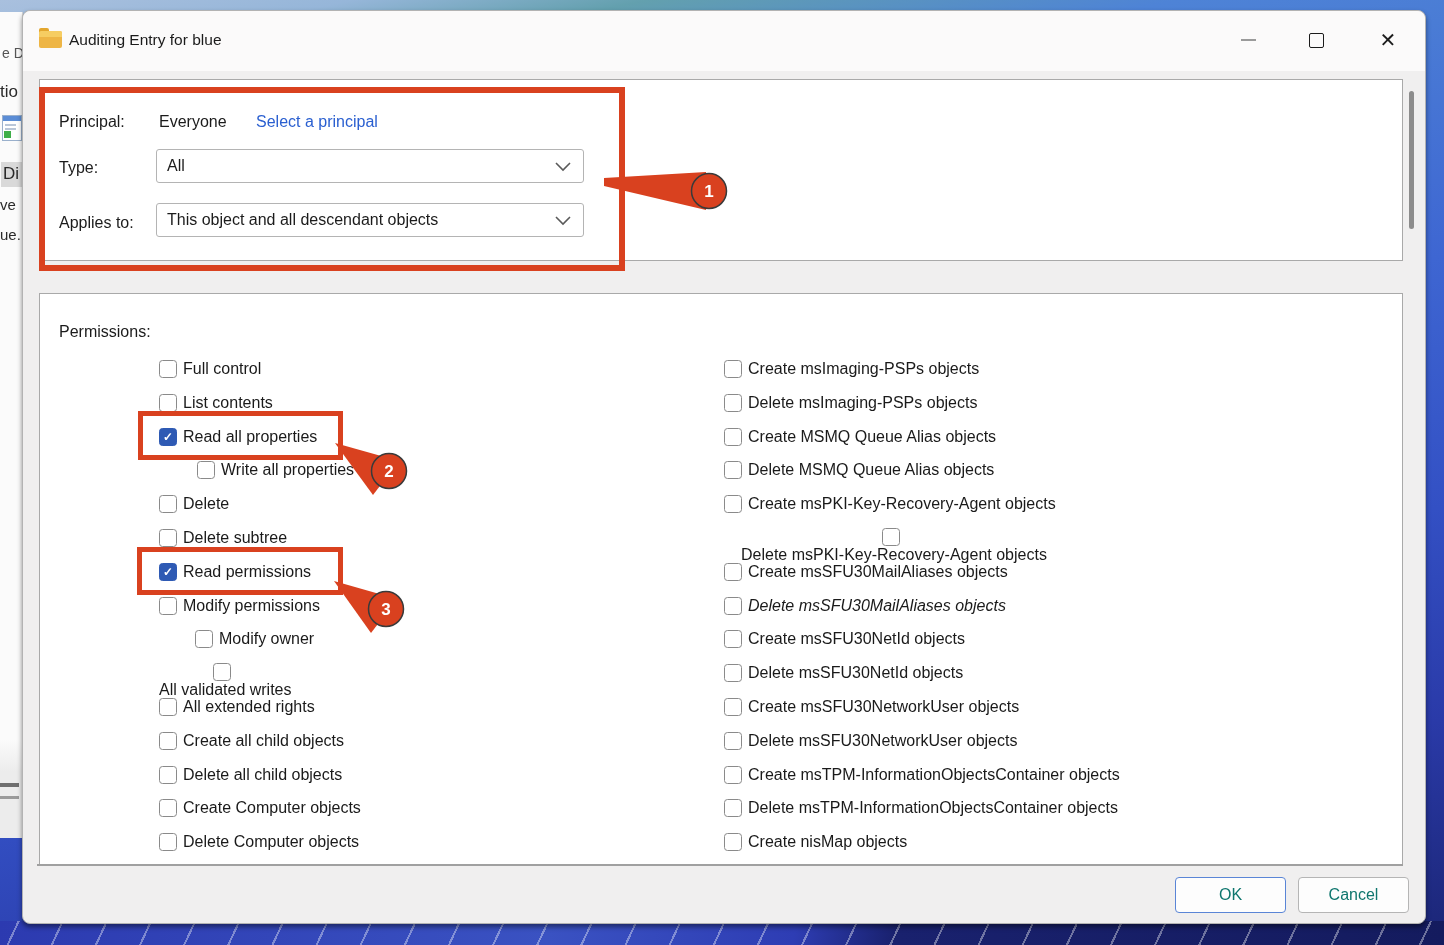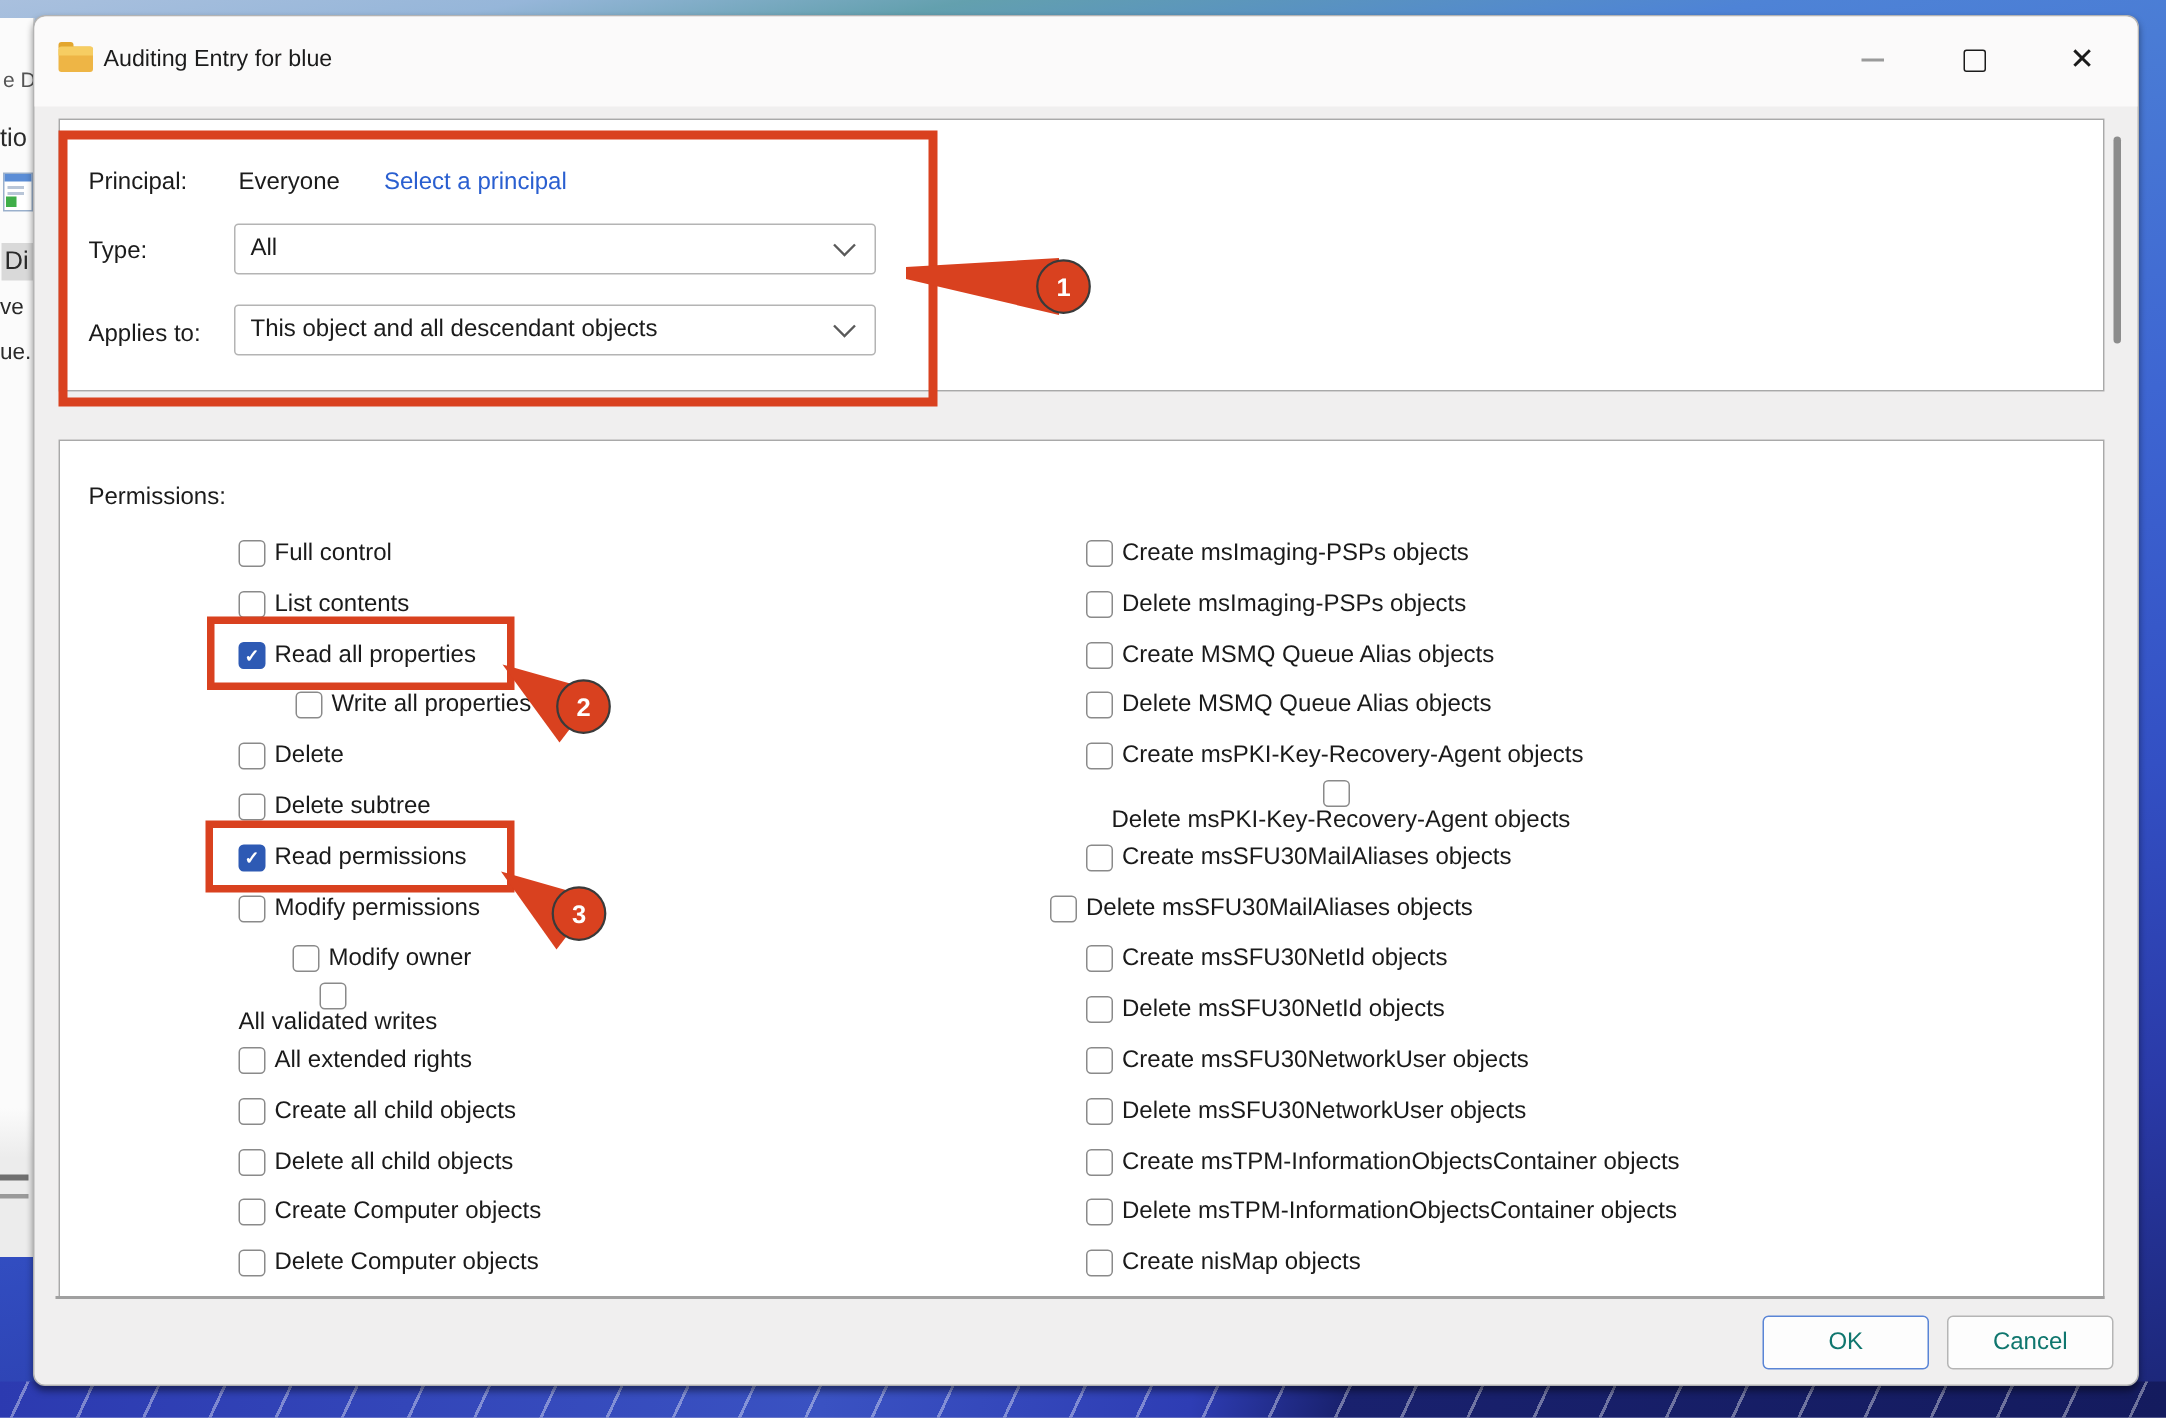--- a/index.html
+++ b/index.html
@@ -67,21 +67,21 @@
   .dropdown svg{position:absolute;right:12px;top:12px;}
   .dd-type{left:133px;top:138px;}
   .dd-applies{left:133px;top:192px;}
   .lbl-principal{left:36px;top:102px;}
   .val-principal{left:136px;top:102px;}
   .lnk-principal{left:233px;top:102px;}
   .lbl-type{left:36px;top:148px;}
   .lbl-applies{left:36px;top:203px;}
   .lbl-permissions{left:36px;top:312px;}
   
-  .perm-row{position:absolute;display:flex;align-items:center;height:20px;cursor:default;justify-content:center;}
+  .perm-row{position:absolute;display:flex;align-items:center;height:20px;cursor:default;}
   .cb{width:16px;height:16px;border:1.6px solid #8a8a8a;border-radius:3.5px;background:#fff;
       margin-right:6px;display:flex;align-items:center;justify-content:center;flex:0 0 auto;}
   .cb.checked{background:#2e5ab4;border-color:#2e5ab4;color:#fff;font-size:12px;font-weight:bold;line-height:1;}
   .perm-label{font-size:16px;color:#1a1a1a;white-space:nowrap;}
   
   .footer-line{position:absolute;left:14px;top:853px;width:1366px;height:0;border-top:2px solid #a0a0a0;}
   .btn{
     position:absolute;top:866px;width:109px;height:34px;background:#fdfdfd;border-radius:4px;
     font-size:16px;color:#0f766e;display:flex;align-items:center;justify-content:center;cursor:default;
   }
@@ -240,21 +240,21 @@
         <span class="perm-label">Create msPKI-Key-Recovery-Agent objects</span>
       </div>
       <div class="perm-row" style="left: 718px; top: 517px; flex-direction: column;">
         <span class="cb"></span>
         <span class="perm-label">Delete msPKI-Key-Recovery-Agent objects</span>
       </div>
       <div class="perm-row" style="left: 701px; top: 550.8px;">
         <span class="cb"></span>
         <span class="perm-label">Create msSFU30MailAliases objects</span>
       </div>
-      <div class="perm-row" style="left: 677px; top: 584.6px;">
+      <div class="perm-row" style="left: 701px; top: 584.6px; font-style: italic;">
         <span class="cb"></span>
         <span class="perm-label">Delete msSFU30MailAliases objects</span>
       </div>
       <div class="perm-row" style="left: 701px; top: 618.4px;">
         <span class="cb"></span>
         <span class="perm-label">Create msSFU30NetId objects</span>
       </div>
       <div class="perm-row" style="left: 701px; top: 652.2px;">
         <span class="cb"></span>
         <span class="perm-label">Delete msSFU30NetId objects</span>

